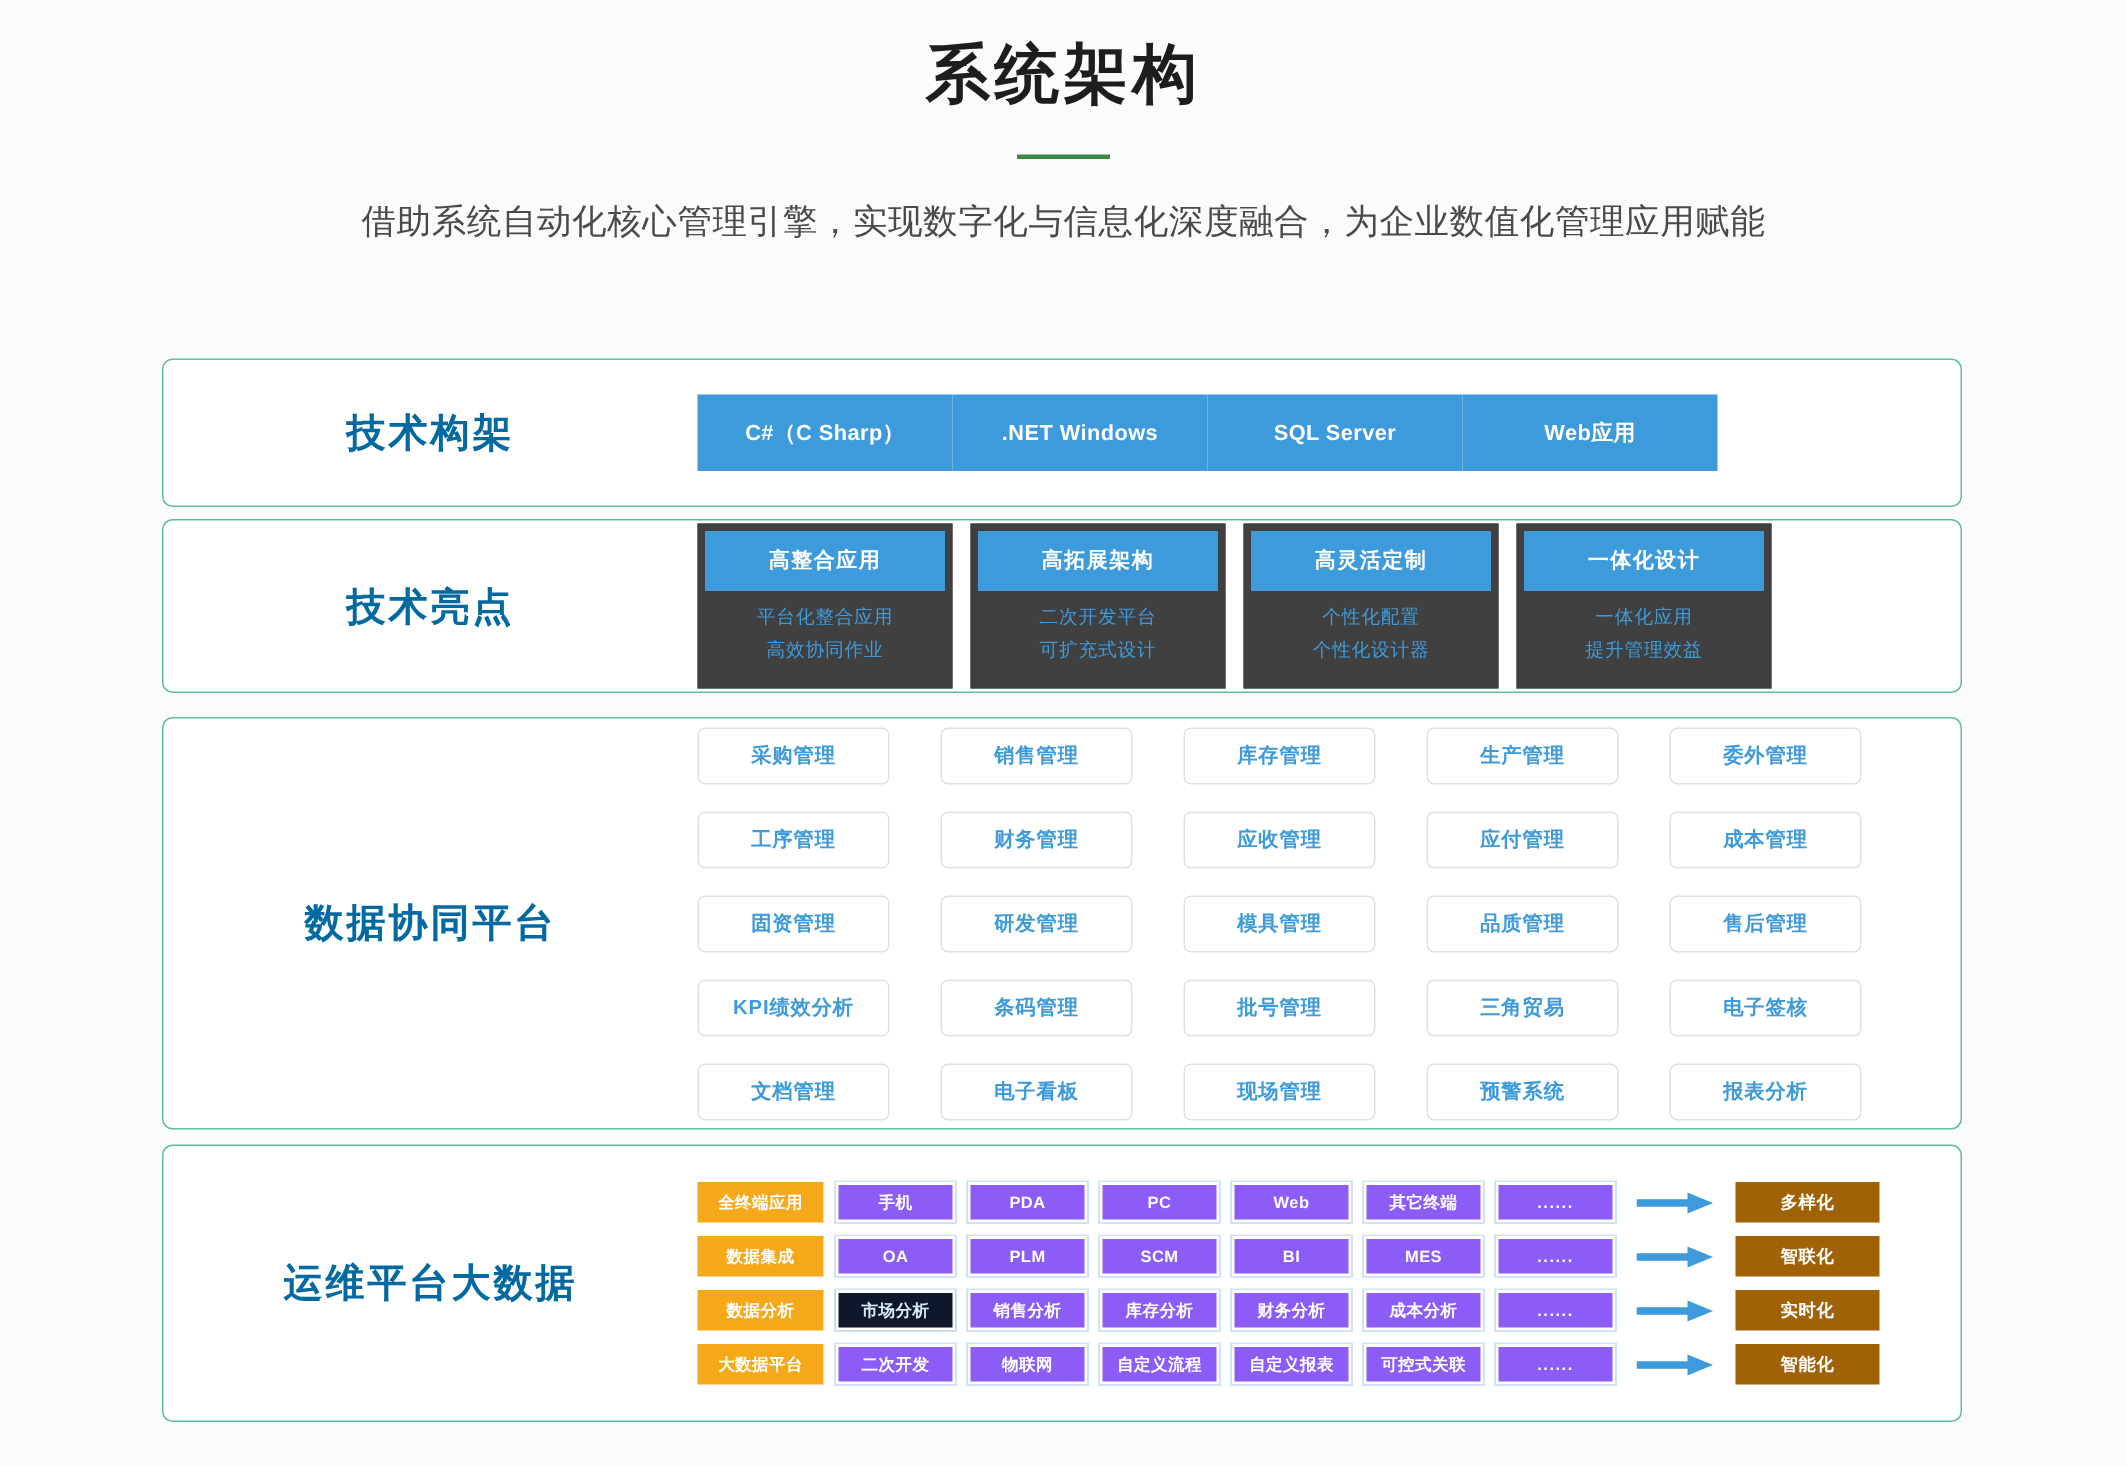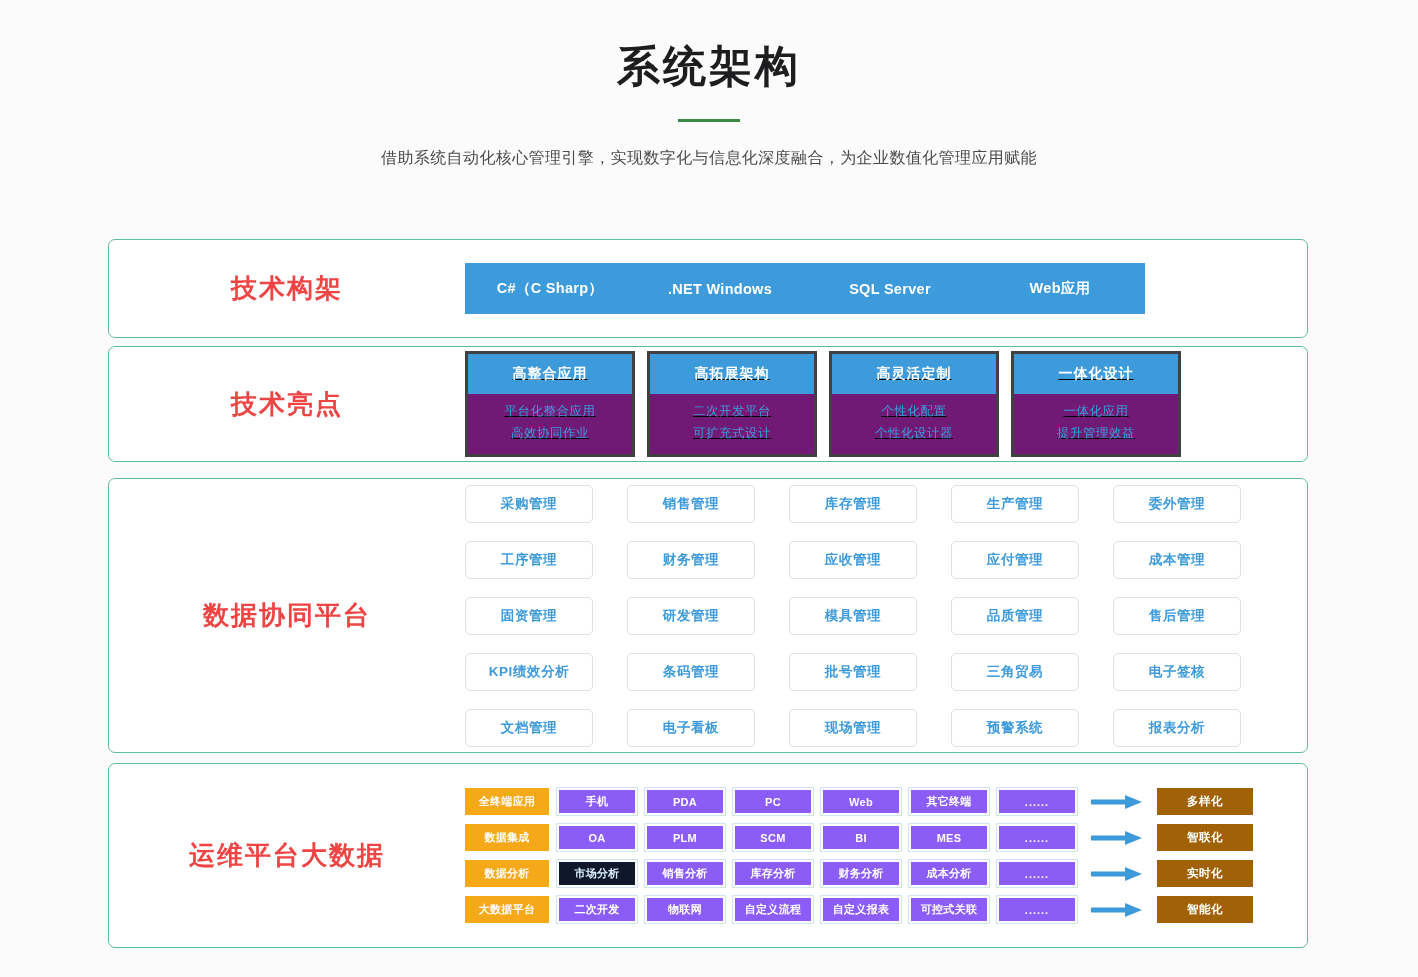--- a/index.html
+++ b/index.html
@@ -6,57 +6,57 @@
   html, body {
     width: 1418px;
     height: 977px;
     background: #fbfbfb;
     font-family: "Liberation Sans", "DejaVu Sans", sans-serif;
     overflow: hidden;
   }
   .page { width: 1418px; height: 977px; position: relative; background: #fbfbfb; }
 
   
-  .header { text-align: center; padding-top: 42px; }
+  .header { text-align: center; padding-top: 26px; }
   .page-title {
     font-size: 43px;
     font-weight: bold;
     color: #1d1d1f;
     letter-spacing: 3px;
     line-height: 1.15;
   }
   .title-rule {
     width: 62px;
     height: 3px;
     background: #3a8a43;
     margin: 28px auto 0;
   }
   .subtitle {
     margin-top: 26px;
-    font-size: 16px;
+    font-size: 23px;
     color: #4a4a4a;
     letter-spacing: 0.4px;
   }
 
   
   .panel {
     position: absolute;
     left: 108px;
     width: 1200px;
     background: #ffffff;
     border: 1px solid #5cbda1;
     border-radius: 7px;
     display: flex;
     align-items: center;
   }
   .panel-label {
     width: 356px;
     flex: 0 0 356px;
     text-align: center;
-    color: #ef4444;
+    color: #0369a1;
     font-size: 26px;
     font-weight: bold;
     letter-spacing: 2px;
   }
   .panel-body { flex: 1; }
 
   
   #panel-tech { top: 239px; height: 99px; }
   .tech-row { display: flex; }
   .tech-box {
@@ -70,23 +70,22 @@
     align-items: center;
     justify-content: center;
     letter-spacing: 0.3px;
   }
 
   
   #panel-highlight { top: 346px; height: 116px; }
   .hl-row { display: flex; gap: 12px; }
   .hl-card {
     width: 170px;
-    border: 3px solid #404040;
-    background: #701a75;
-    text-decoration: underline;
+    border: 5px solid #404040;
+    background: #404040;
   }
   .hl-head {
     background: #3d9bdc;
     color: #ffffff;
     font-size: 14px;
     font-weight: bold;
     height: 40px;
     display: flex;
     align-items: center;
     justify-content: center;

